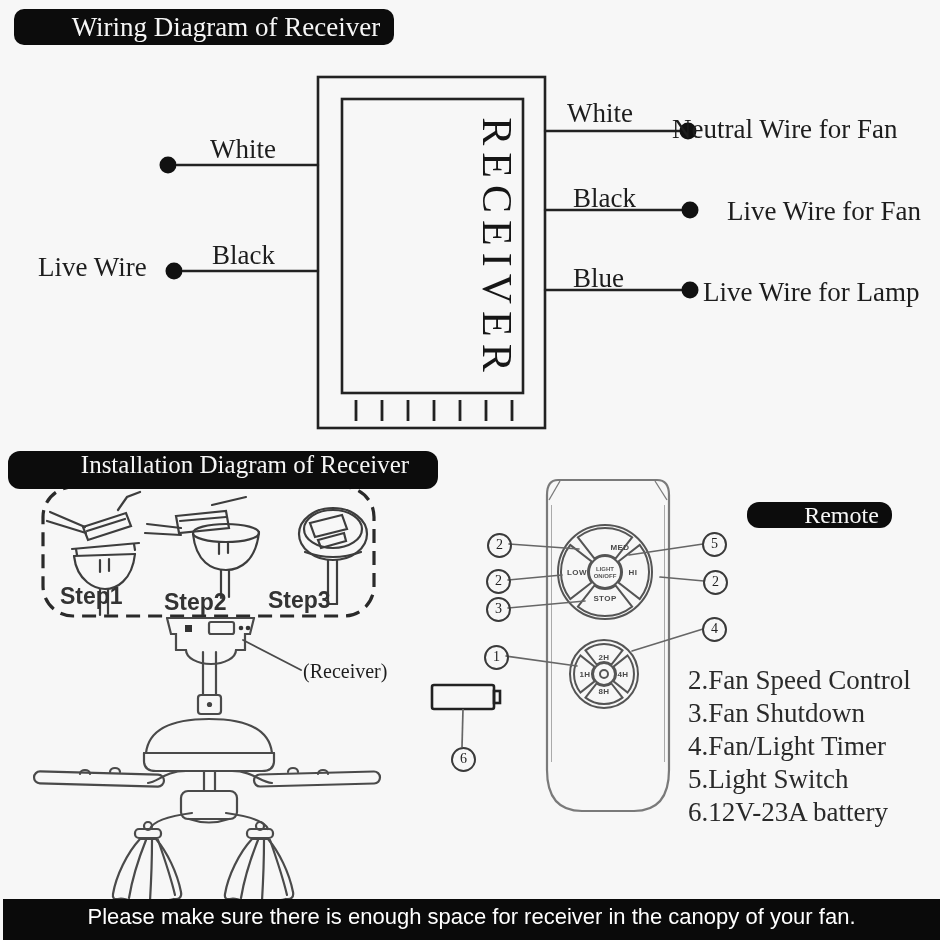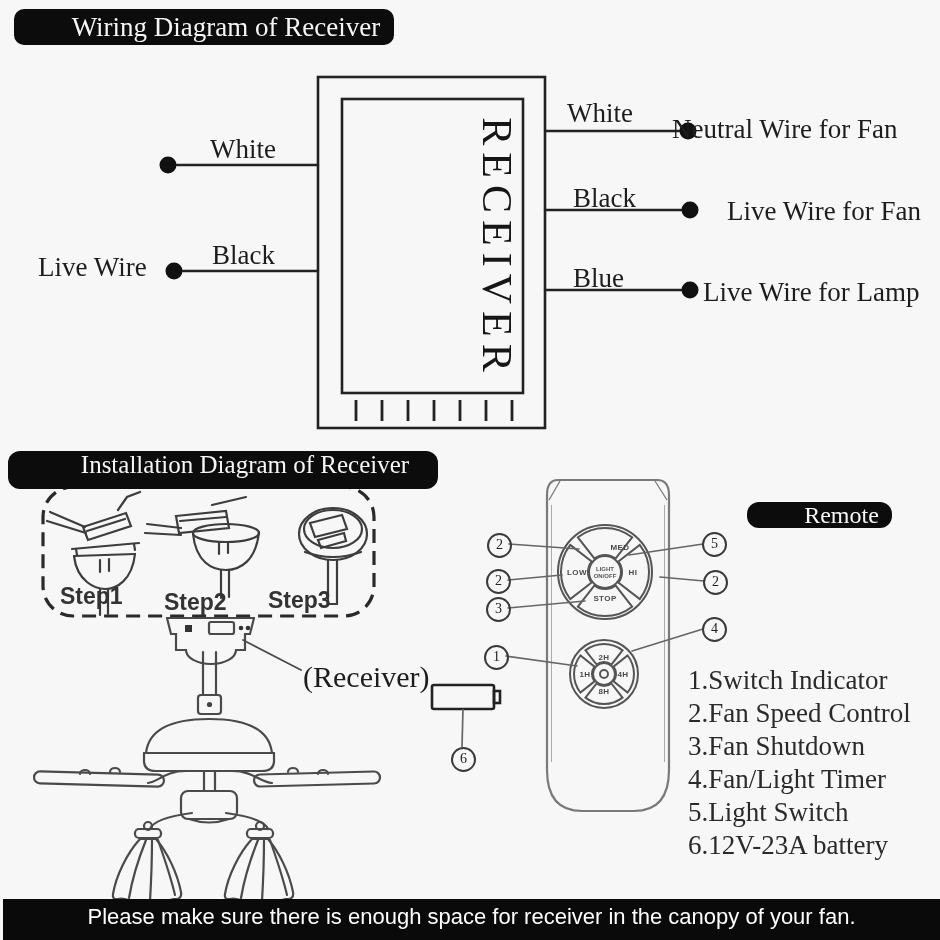--- a/index.html
+++ b/index.html
@@ -225,21 +225,21 @@
   <div class="t" style="left:703px;top:197px;margin-left:24px;">Live Wire for Fan</div>
   <div class="t" style="left:573px;top:264px;">Blue</div>
   <div class="t" style="left:703px;top:278px;">Live Wire for Lamp</div>
 
   <div class="pill" style="left:8px;top:451px;width:386px;height:38px;font-size:25px;line-height:27px;border-radius:12px;">Installation Diagram of Receiver</div>
 
   <div class="step" style="left:60px;top:583px;">Step1</div>
   <div class="step" style="left:164px;top:589px;">Step2</div>
   <div class="step" style="left:268px;top:587px;">Step3</div>
 
-  <div class="t" style="left:303px;top:661px;font-size:30px;">(Receiver)</div>
+  <div class="t" style="left:303px;top:661px;font-size:20px;">(Receiver)</div>
 
   <div class="pill" style="left:747px;top:502px;width:101px;height:26px;font-size:24px;line-height:26px;border-radius:12px;">Remote</div>
 
   <span class="bl" style="left:605px;top:547px;padding-left:30px;">MED</span>
   <span class="bl" style="left:577px;top:572px;">LOW</span>
   <span class="bl" style="left:633px;top:572px;">HI</span>
   <span class="bl" style="left:605px;top:598px;">STOP</span>
   <span class="bl2" style="left:605px;top:569px;">LIGHT</span>
   <span class="bl2" style="left:605px;top:576px;">ON/OFF</span>
   <span class="bl" style="left:604px;top:657px;">2H</span>
@@ -250,21 +250,20 @@
   <div class="co" style="left:498px;top:544px;">2</div>
   <div class="co" style="left:497px;top:580px;">2</div>
   <div class="co" style="left:497px;top:608px;">3</div>
   <div class="co" style="left:495px;top:656px;">1</div>
   <div class="co" style="left:713px;top:543px;">5</div>
   <div class="co" style="left:714px;top:581px;">2</div>
   <div class="co" style="left:713px;top:628px;">4</div>
   <div class="co" style="left:462px;top:758px;">6</div>
 
   <div class="legend">
-    <div>1.Switch Indicator</div>
     <div>2.Fan Speed Control</div>
     <div>3.Fan Shutdown</div>
     <div>4.Fan/Light Timer</div>
     <div>5.Light Switch</div>
     <div>6.12V-23A battery</div>
   </div>
 
   <div class="footer">Please make sure there is enough space for receiver in the canopy of your fan.</div>
 </div>
 

